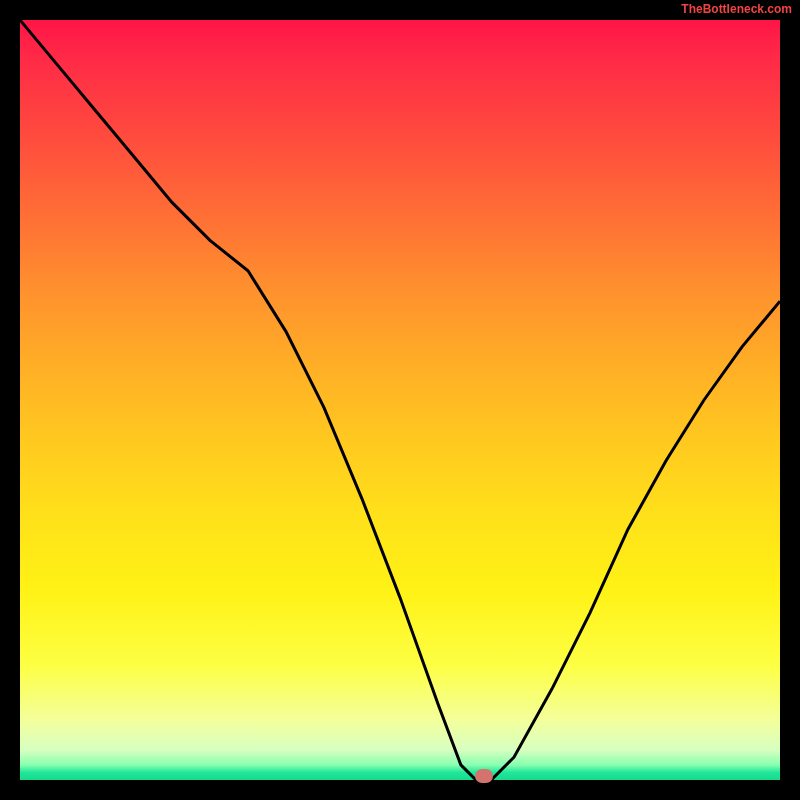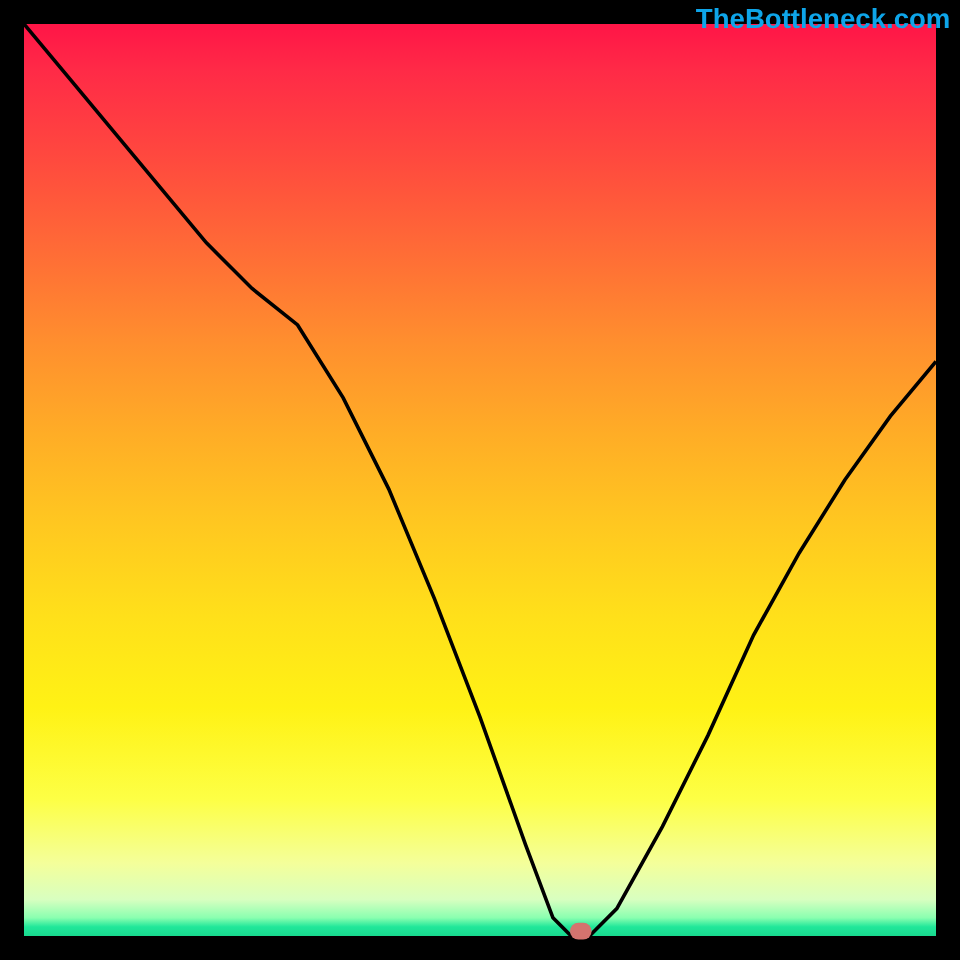--- a/index.html
+++ b/index.html
@@ -7,22 +7,22 @@
     width: 800px;
     height: 800px;
     background: #000000;
     position: relative;
     font-family: Arial, sans-serif;
   }
   .watermark {
     position: absolute;
     top: 2px;
     right: 8px;
-    color: #0ea5e9;
-    font-size: 23px;
+    color: #ef4444;
+    font-size: 12px;
     font-weight: bold;
     z-index: 10;
   }
   .plot-area {
     position: absolute;
     left: 20px;
     top: 20px;
     width: 760px;
     height: 760px;
     background: linear-gradient(to bottom,

